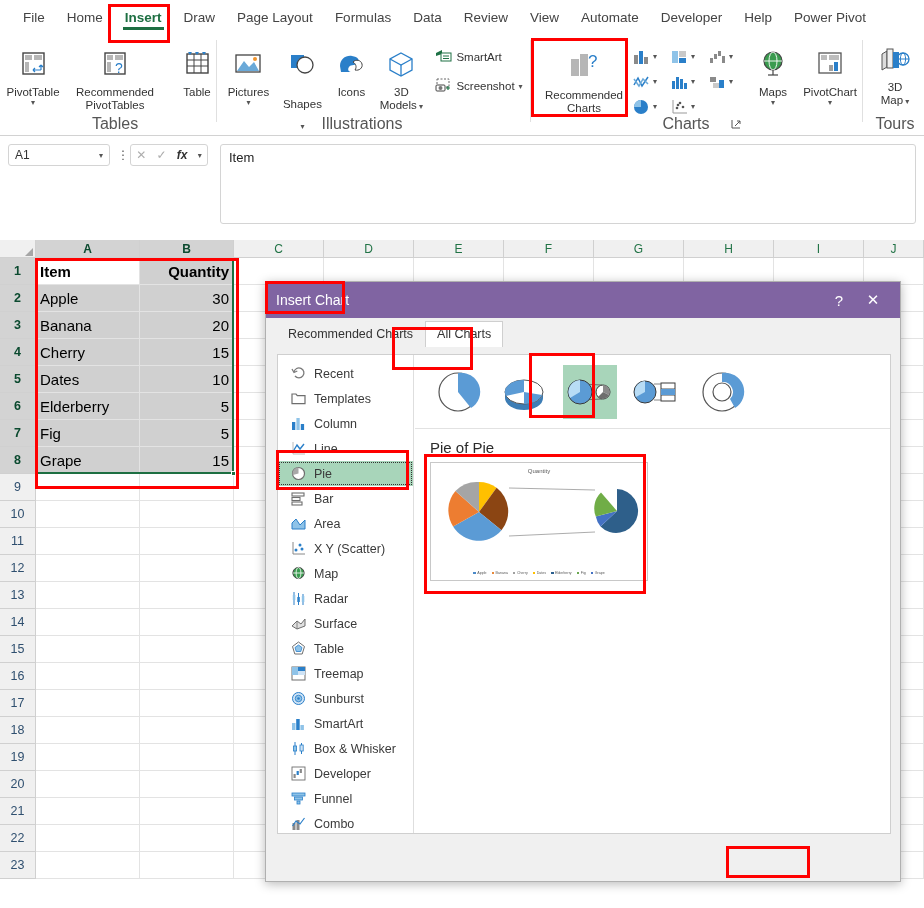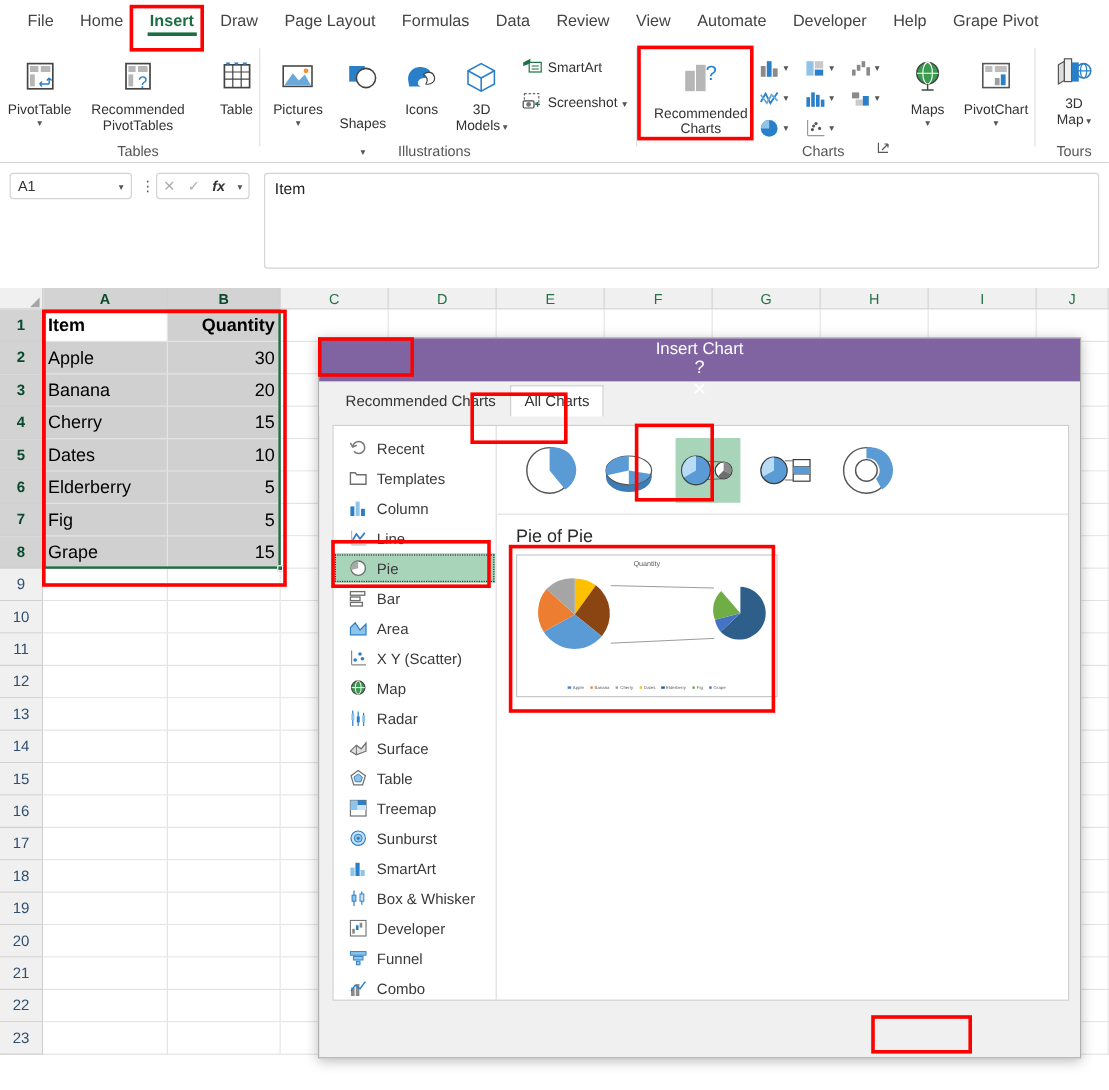--- a/index.html
+++ b/index.html
@@ -35,21 +35,21 @@
     position: absolute; top: 34px; left: 0; width: 924px; height: 102px;
     background: #ffffff;
     border-bottom: 1px solid #d2d2d2;
   }
   .rgroup {
     position: absolute; top: 0; height: 102px;
     display: flex; flex-direction: column; align-items: center;
   }
   .rgroup-label {
     position: absolute; bottom: 3px; left: 0; width: 100%;
-    text-align: center; font-size: 12px; color: #555;
+    text-align: center; font-size: 16px; color: #555;
   }
   .rsep {
     position: absolute; top: 6px; width: 1px; height: 82px; background: #e0e0e0;
   }
   .bigbtn {
     display: flex; flex-direction: column; align-items: center;
     width: 68px; padding-top: 5px; cursor: default;
   }
   .bigbtn .glyph { height: 42px; display:flex; align-items:center; justify-content:center; }
   .bigbtn .lbl {
@@ -154,21 +154,20 @@
   
   .dialog {
     position: absolute; left: 265px; top: 281px; width: 636px; height: 601px;
     background: #f0f0f0; border: 1px solid #b0b0b0;
     box-shadow: 0 2px 10px rgba(0,0,0,0.28); z-index: 40;
   }
   .dlg-title {
     height: 36px; background: #8064a2; color: #fff;
     display: flex; align-items: center; padding: 0 10px;
     font-size: 14px;
-    flex-direction: column;
   }
   .dlg-title .t { flex: 1; }
   .dlg-title .btn {
     width: 34px; text-align: center; font-size: 15px; cursor: default; color:#fff;
   }
   .dlg-tabs {
     height: 29px; display: flex; align-items: flex-end;
     padding-left: 10px; background: #f0f0f0;
   }
   .dlg-tab {
@@ -250,21 +249,21 @@
     <div class="rtab active">Insert</div>
     <div class="rtab">Draw</div>
     <div class="rtab">Page Layout</div>
     <div class="rtab">Formulas</div>
     <div class="rtab">Data</div>
     <div class="rtab">Review</div>
     <div class="rtab">View</div>
     <div class="rtab">Automate</div>
     <div class="rtab">Developer</div>
     <div class="rtab">Help</div>
-    <div class="rtab">Grape Pivot</div>
+    <div class="rtab">Power Pivot</div>
   </div>
 
   <div class="ribbon">
 
     <div class="rgroup" style="left:10px; width:210px;">
       <div style="display:flex; gap:2px; padding-top:4px;">
         <div class="bigbtn">
           <div class="glyph">
             <svg width="30" height="30" viewBox="0 0 30 30">
               <rect x="5" y="4" width="21" height="21" fill="#fff" stroke="#444" stroke-width="1.4"></rect>

